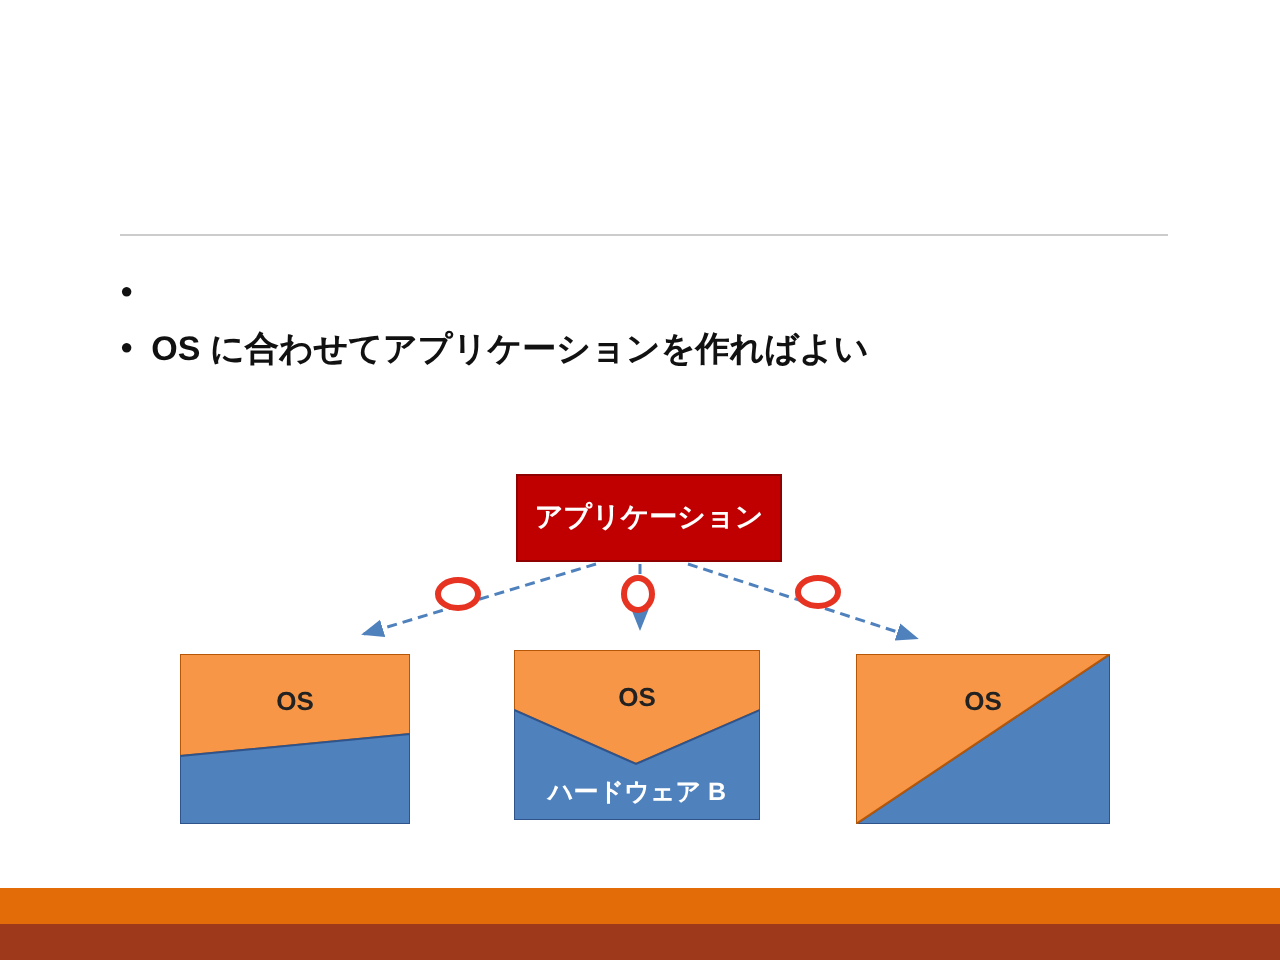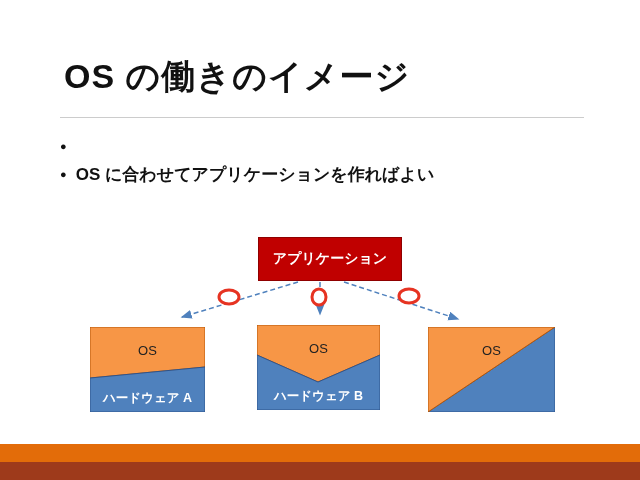--- a/index.html
+++ b/index.html
@@ -17,51 +17,50 @@
   .title-rule{position:absolute;left:60px;top:117px;width:524px;height:1px;background:#cccccc;}
 
   .bullets{position:absolute;left:60px;top:141px;}
   .bullet{
     display:flex;align-items:center;margin-bottom:11px;
     font-size:17px;font-weight:bold;color:#111111;white-space:nowrap;
   }
   .bullet .marker{font-size:11px;margin-right:9px;line-height:1;}
 
   .app-box{
-    position:absolute;left:258px;top:237px;width:144px;height:44px;
+    position:absolute;left:258px;top:237px;width:133px;height:44px;
     background:#c00000;border:1px solid #8f0000;box-sizing:border-box;
     display:flex;align-items:center;justify-content:center;
     color:#ffffff;font-weight:bold;font-size:14px;white-space:nowrap;
   }
 
   .machine{position:absolute;height:85px;}
   .machine svg{position:absolute;left:0;top:0;display:block;}
   .os-label{
     position:absolute;top:16px;left:0;right:0;text-align:center;
-    font-size:13px;font-weight:normal;color:#222222;
+    font-size:13px;font-weight:bold;color:#222222;
   }
   .hw-label{
     position:absolute;bottom:5px;left:0;right:0;text-align:center;
     font-size:12.5px;font-weight:bold;color:#ffffff;white-space:nowrap;
   }
   .machine-a{left:90px;top:327px;width:115px;}
   .machine-b{left:257px;top:325px;width:123px;}
   .machine-c{left:428px;top:327px;width:127px;}
 
   .overlay{position:absolute;left:0;top:0;pointer-events:none;}
 
   .band-orange{position:absolute;left:0;top:444px;width:640px;height:18px;background:#e36c09;}
   .band-maroon{position:absolute;left:0;top:462px;width:640px;height:18px;background:#9e3a1b;}
 </style>
 </head>
 <body>
 
 <div class="slide">
 
-  <div class="title">OS の働きのイメージ</div>
   <div class="title-rule"></div>
 
   <div class="bullets">
     <div class="bullet">
       <span class="marker">●</span>
     </div>
     <div class="bullet">
       <span class="marker">●</span>
       <span>OS に合わせてアプリケーションを作ればよい</span>
     </div>
@@ -70,21 +69,20 @@
   <div class="app-box">
     <span>アプリケーション</span>
   </div>
 
   <div class="machine machine-a">
     <svg width="115" height="85" viewBox="0 0 115 85">
       <polygon points="0,0 115,0 115,40 0,51" fill="#f79646" stroke="#b65708" stroke-width="1"></polygon>
       <polygon points="0,51 115,40 115,85 0,85" fill="#4f81bd" stroke="#2f548c" stroke-width="1"></polygon>
     </svg>
     <div class="os-label">OS</div>
-    <div class="hw-label">ハードウェア A</div>
   </div>
 
   <div class="machine machine-b">
     <svg width="123" height="85" viewBox="0 0 123 85">
       <polygon points="0,0 123,0 123,30 61,57 0,30" fill="#f79646" stroke="#b65708" stroke-width="1"></polygon>
       <polygon points="0,30 61,57 123,30 123,85 0,85" fill="#4f81bd" stroke="#2f548c" stroke-width="1"></polygon>
     </svg>
     <div class="os-label">OS</div>
     <div class="hw-label">ハードウェア B</div>
   </div>

